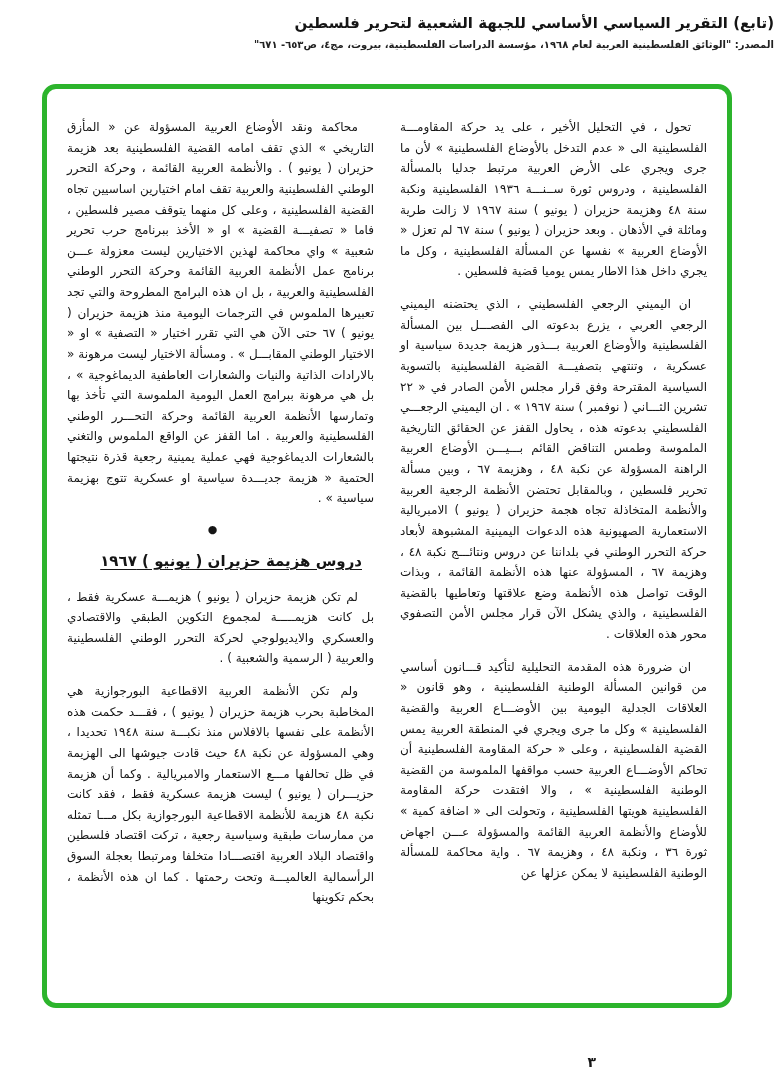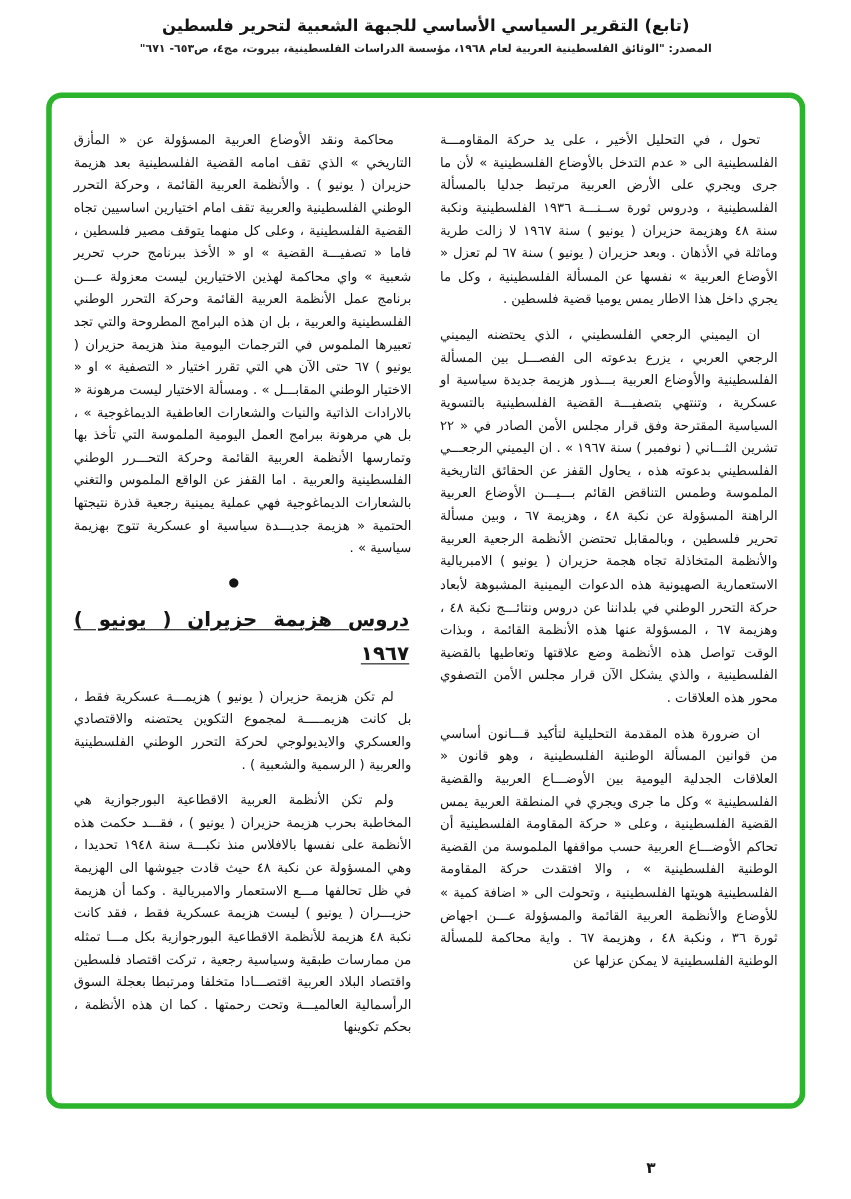--- a/index.html
+++ b/index.html
@@ -6,21 +6,21 @@
   html, body {
     width: 774px; height: 1090px;
     background: #ffffff;
     font-family: "DejaVu Sans", sans-serif;
     color: #151515;
     direction: rtl;
   }
   .page { position: relative; width: 774px; height: 1090px; overflow: hidden; }
 
   
-  .header { text-align: center; padding-top: 14px; }
+  .header { text-align: right; padding-top: 14px; }
   .header .title {
     font-size: 15px; font-weight: bold; letter-spacing: 0;
   }
   .header .source {
     font-size: 10px; font-weight: bold; margin-top: 7px; color: #222;
   }
 
   
   .frame {
     position: absolute;
@@ -41,24 +41,24 @@
     line-height: 1.72;
     text-align: justify;
     text-justify: inter-word;
   }
   .col p { margin: 12px 0 9px 0; text-indent: 16px; }
   .bullet {
     text-align: center; font-size: 11px; margin: 8px 0 12px 0; text-indent: 0;
   }
   .section-heading {
     font-weight: bold;
-    font-size: 18px;
+    font-size: 15px;
     text-decoration: underline;
     text-underline-offset: 3px;
-    margin: 0 2px 10px 0;
+    margin: 0 12px 10px 0;
   }
 
   
   .page-number {
     position: absolute;
     bottom: 20px;
     right: 178px;
     font-size: 14px;
     font-weight: bold;
   }
@@ -79,21 +79,21 @@
       <div class="col">
         <p>تحول ، في التحليل الأخير ، على يد حركة المقاومـــة الفلسطينية الى « عدم التدخل بالأوضاع الفلسطينية » لأن ما جرى ويجري على الأرض العربية مرتبط جدليا بالمسألة الفلسطينية ، ودروس ثورة ســنـــة ١٩٣٦ الفلسطينية ونكبة سنة ٤٨ وهزيمة حزيران ( يونيو ) سنة ١٩٦٧ لا زالت طرية وماثلة في الأذهان . وبعد حزيران ( يونيو ) سنة ٦٧ لم تعزل « الأوضاع العربية » نفسها عن المسألة الفلسطينية ، وكل ما يجري داخل هذا الاطار يمس يوميا قضية فلسطين .</p>
         <p>ان اليميني الرجعي الفلسطيني ، الذي يحتضنه اليميني الرجعي العربي ، يزرع بدعوته الى الفصـــل بين المسألة الفلسطينية والأوضاع العربية بـــذور هزيمة جديدة سياسية او عسكرية ، وتنتهي بتصفيـــة القضية الفلسطينية بالتسوية السياسية المقترحة وفق قرار مجلس الأمن الصادر في « ٢٢ تشرين الثـــاني ( نوفمبر ) سنة ١٩٦٧ » . ان اليميني الرجعـــي الفلسطيني بدعوته هذه ، يحاول القفز عن الحقائق التاريخية الملموسة وطمس التناقض القائم بـــيـــن الأوضاع العربية الراهنة المسؤولة عن نكبة ٤٨ ، وهزيمة ٦٧ ، وبين مسألة تحرير فلسطين ، وبالمقابل تحتضن الأنظمة الرجعية العربية والأنظمة المتخاذلة تجاه هجمة حزيران ( يونيو ) الامبريالية الاستعمارية الصهيونية هذه الدعوات اليمينية المشبوهة لأبعاد حركة التحرر الوطني في بلداننا عن دروس ونتائـــج نكبة ٤٨ ، وهزيمة ٦٧ ، المسؤولة عنها هذه الأنظمة القائمة ، وبذات الوقت تواصل هذه الأنظمة وضع علاقتها وتعاطيها بالقضية الفلسطينية ، والذي يشكل الآن قرار مجلس الأمن التصفوي محور هذه العلاقات .</p>
         <p>ان ضرورة هذه المقدمة التحليلية لتأكيد قـــانون أساسي من قوانين المسألة الوطنية الفلسطينية ، وهو قانون « العلاقات الجدلية اليومية بين الأوضـــاع العربية والقضية الفلسطينية » وكل ما جرى ويجري في المنطقة العربية يمس القضية الفلسطينية ، وعلى « حركة المقاومة الفلسطينية أن تحاكم الأوضـــاع العربية حسب مواقفها الملموسة من القضية الوطنية الفلسطينية » ، والا افتقدت حركة المقاومة الفلسطينية هويتها الفلسطينية ، وتحولت الى « اضافة كمية » للأوضاع والأنظمة العربية القائمة والمسؤولة عـــن اجهاض ثورة ٣٦ ، ونكبة ٤٨ ، وهزيمة ٦٧ . واية محاكمة للمسألة الوطنية الفلسطينية لا يمكن عزلها عن</p>
       </div>
 
       <div class="col">
         <p>محاكمة ونقد الأوضاع العربية المسؤولة عن « المأزق التاريخي » الذي تقف امامه القضية الفلسطينية بعد هزيمة حزيران ( يونيو ) . والأنظمة العربية القائمة ، وحركة التحرر الوطني الفلسطينية والعربية تقف امام اختيارين اساسيين تجاه القضية الفلسطينية ، وعلى كل منهما يتوقف مصير فلسطين ، فاما « تصفيـــة القضية » او « الأخذ ببرنامج حرب تحرير شعبية » واي محاكمة لهذين الاختيارين ليست معزولة عـــن برنامج عمل الأنظمة العربية القائمة وحركة التحرر الوطني الفلسطينية والعربية ، بل ان هذه البرامج المطروحة والتي تجد تعبيرها الملموس في الترجمات اليومية منذ هزيمة حزيران ( يونيو ) ٦٧ حتى الآن هي التي تقرر اختيار « التصفية » او « الاختيار الوطني المقابـــل » . ومسألة الاختيار ليست مرهونة « بالارادات الذاتية والنيات والشعارات العاطفية الديماغوجية » ، بل هي مرهونة ببرامج العمل اليومية الملموسة التي تأخذ بها وتمارسها الأنظمة العربية القائمة وحركة التحـــرر الوطني الفلسطينية والعربية . اما القفز عن الواقع الملموس والتغني بالشعارات الديماغوجية فهي عملية يمينية رجعية قذرة نتيجتها الحتمية « هزيمة جديـــدة سياسية او عسكرية تتوج بهزيمة سياسية » .</p>
         <p class="bullet">●</p>
         <div class="section-heading">دروس هزيمة حزيران ( يونيو ) ١٩٦٧</div>
-        <p>لم تكن هزيمة حزيران ( يونيو ) هزيمـــة عسكرية فقط ، بل كانت هزيمـــــة لمجموع التكوين يحتضنه والاقتصادي والعسكري والايديولوجي لحركة التحرر الوطني الفلسطينية والعربية ( الرسمية والشعبية ) .</p>
+        <p>لم تكن هزيمة حزيران ( يونيو ) هزيمـــة عسكرية فقط ، بل كانت هزيمـــــة لمجموع التكوين الطبقي والاقتصادي والعسكري والايديولوجي لحركة التحرر الوطني الفلسطينية والعربية ( الرسمية والشعبية ) .</p>
         <p>ولم تكن الأنظمة العربية الاقطاعية البورجوازية هي المخاطبة بحرب هزيمة حزيران ( يونيو ) ، فقـــد حكمت هذه الأنظمة على نفسها بالافلاس منذ نكبـــة سنة ١٩٤٨ تحديدا ، وهي المسؤولة عن نكبة ٤٨ حيث قادت جيوشها الى الهزيمة في ظل تحالفها مـــع الاستعمار والامبريالية . وكما أن هزيمة حزيـــران ( يونيو ) ليست هزيمة عسكرية فقط ، فقد كانت نكبة ٤٨ هزيمة للأنظمة الاقطاعية البورجوازية بكل مـــا تمثله من ممارسات طبقية وسياسية رجعية ، تركت اقتصاد فلسطين واقتصاد البلاد العربية اقتصـــادا متخلفا ومرتبطا بعجلة السوق الرأسمالية العالميـــة وتحت رحمتها . كما ان هذه الأنظمة ، بحكم تكوينها</p>
       </div>
 
     </div>
   </div>
 
   <div class="page-number">٣</div>
 
 </div>
 

